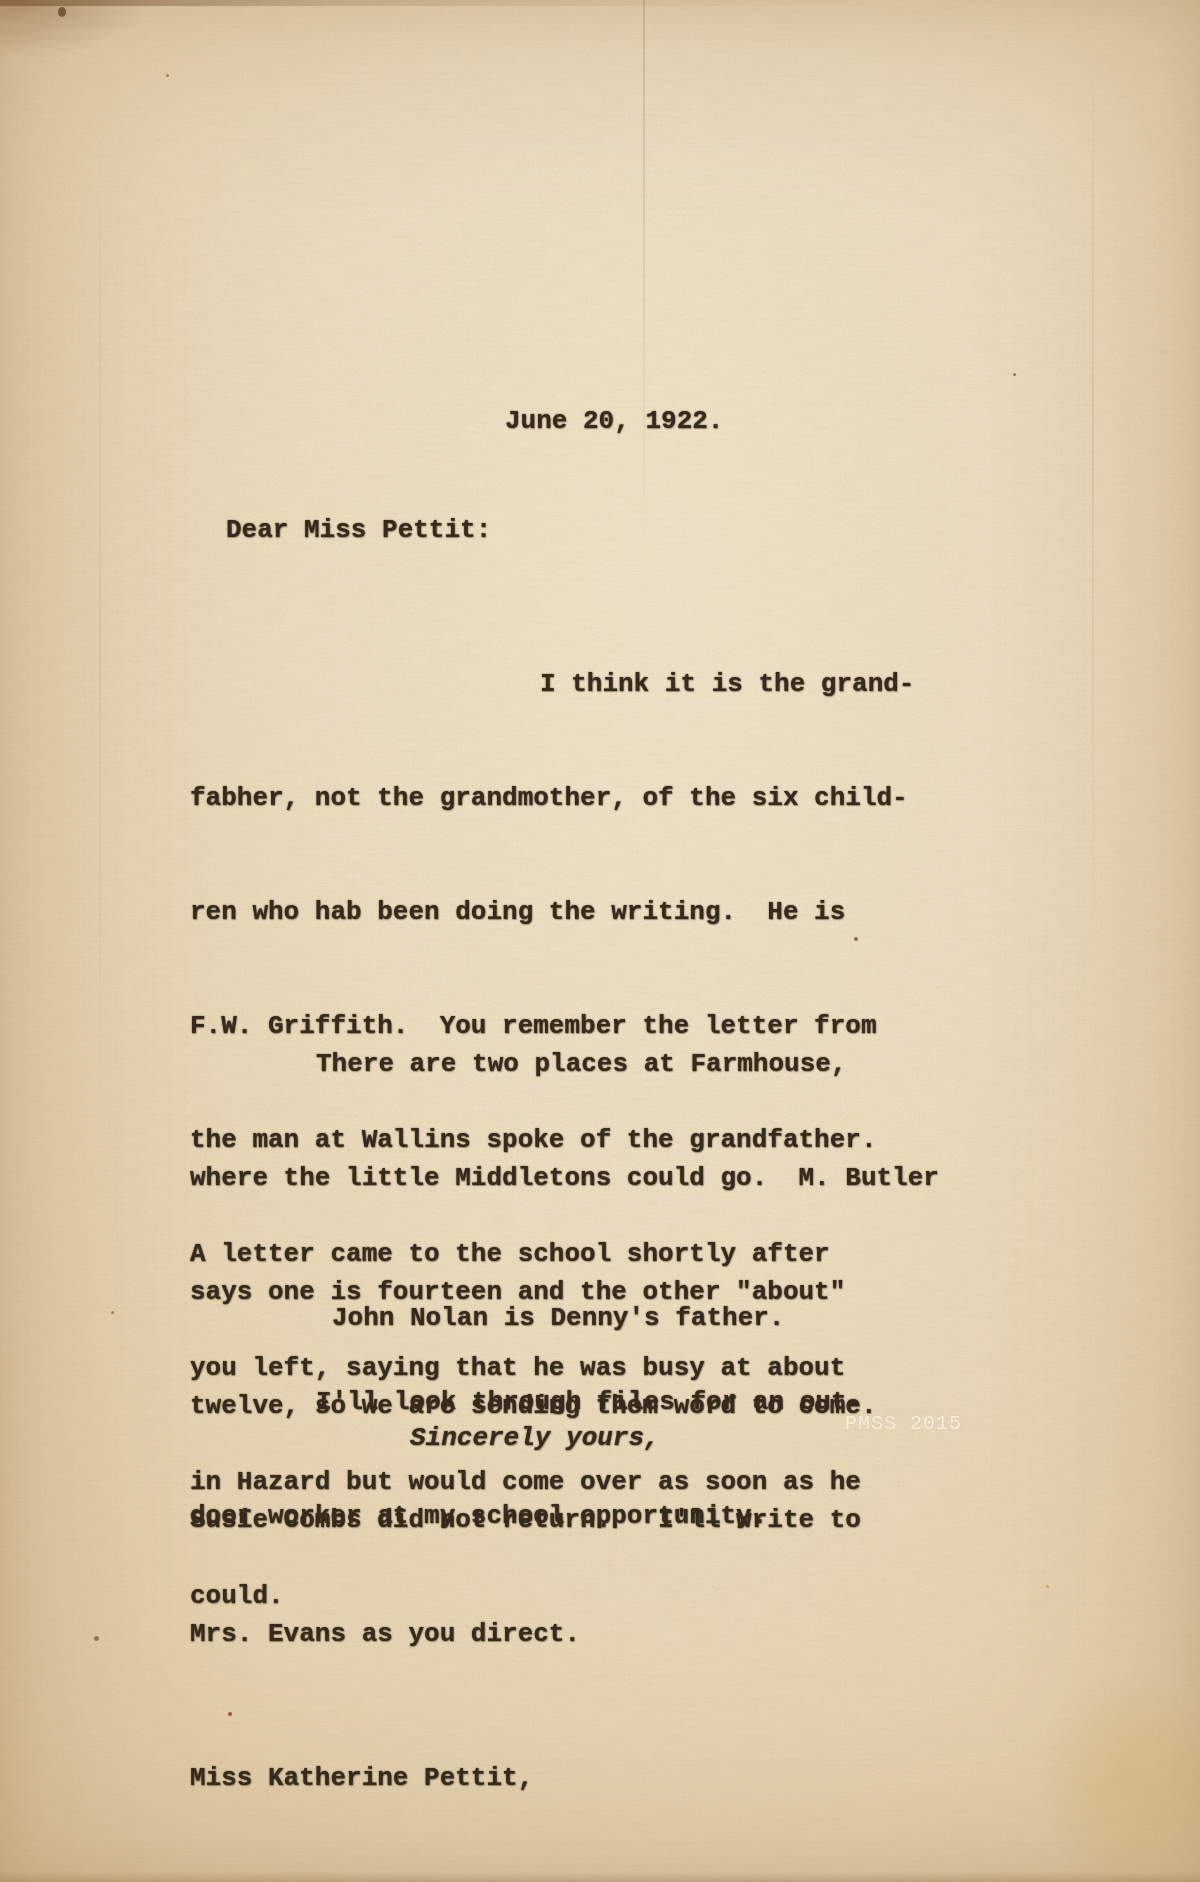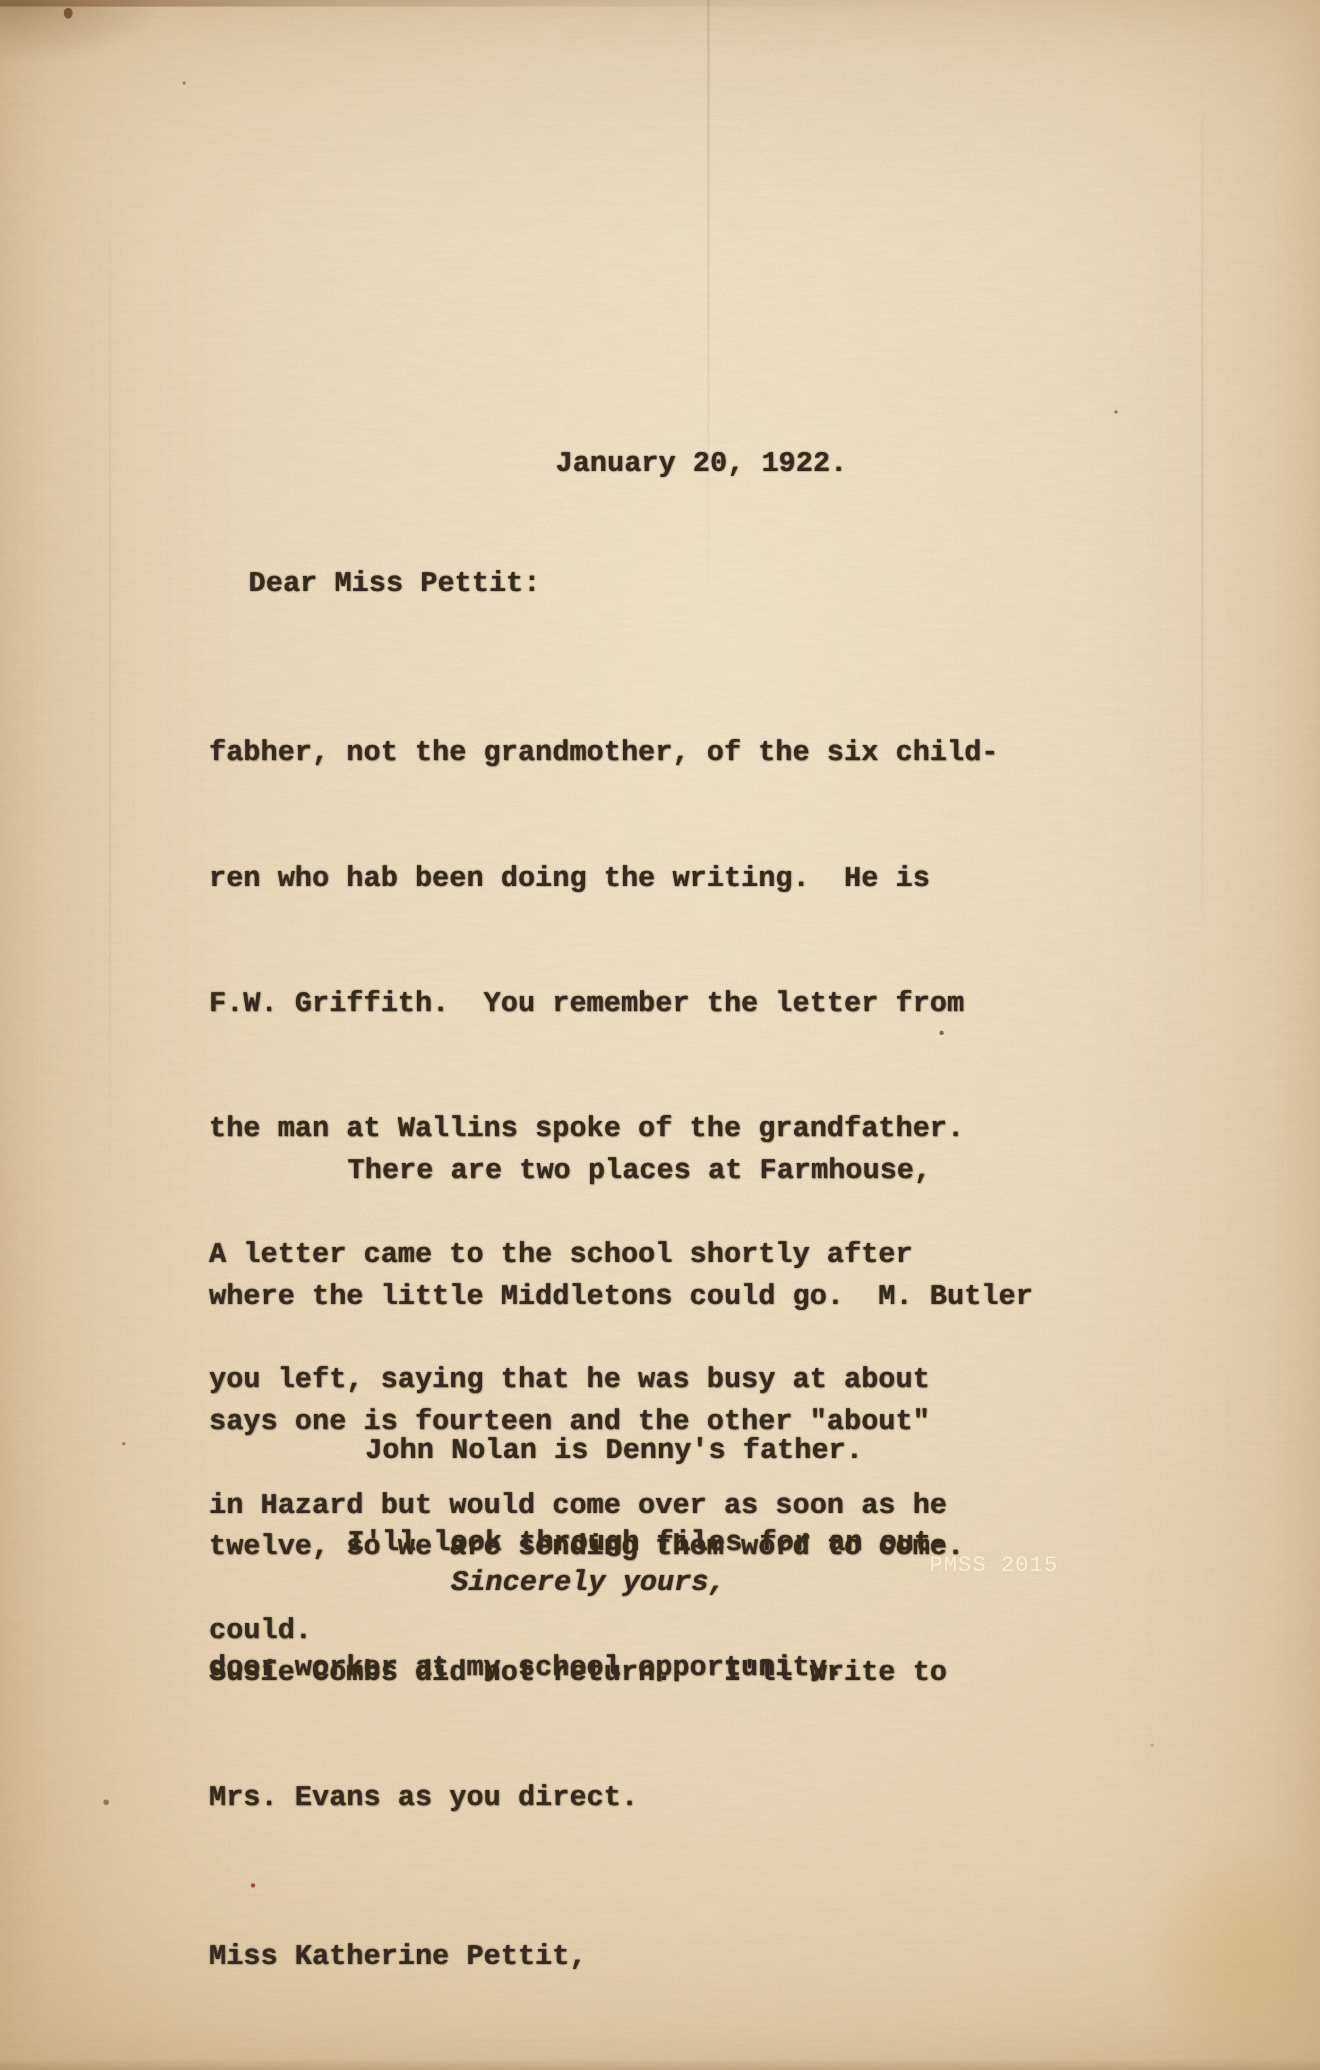--- a/index.html
+++ b/index.html
@@ -107,25 +107,26 @@
   <div class="speck" style="left:166px; top:74px; width:3px; height:3px; background:#8a6a40; opacity:.8;"></div>
   <div class="speck" style="left:1013px; top:373px; width:3px; height:3px; background:#7a5a35; opacity:.8;"></div>
   <div class="speck" style="left:854px; top:937px; width:4px; height:4px; background:#6b4a2a; opacity:.8;"></div>
   <div class="speck" style="left:111px; top:1311px; width:3px; height:3px; background:#7a5a35; opacity:.7;"></div>
   <div class="speck" style="left:94px; top:1636px; width:5px; height:5px; background:#6f6b3a; opacity:.8;"></div>
   <div class="speck" style="left:228px; top:1712px; width:4px; height:4px; background:#8a3b2b; opacity:.85;"></div>
   <div class="speck" style="left:1046px; top:1585px; width:3px; height:3px; background:#c9a95f; opacity:.9;"></div>
 
   <div class="letter">
 
-    <div class="typed date-line">January 20, 1922.</div>
+    <div class="typed date-line">June 20, 1922.</div>
 
     <div class="typed salutation-line">Dear Miss Pettit:</div>
 
     <div class="typed para-1">
+      <div class="tline ind-a">I think it is the grand-</div>
       <div class="tline">fabher, not the grandmother, of the six child-</div>
       <div class="tline">ren who hab been doing the writing.  He is</div>
       <div class="tline">F.W. Griffith.  You remember the letter from</div>
       <div class="tline">the man at Wallins spoke of the grandfather.</div>
       <div class="tline">A letter came to the school shortly after</div>
       <div class="tline">you left, saying that he was busy at about</div>
       <div class="tline">in Hazard but would come over as soon as he</div>
       <div class="tline">could.</div>
     </div>
 

